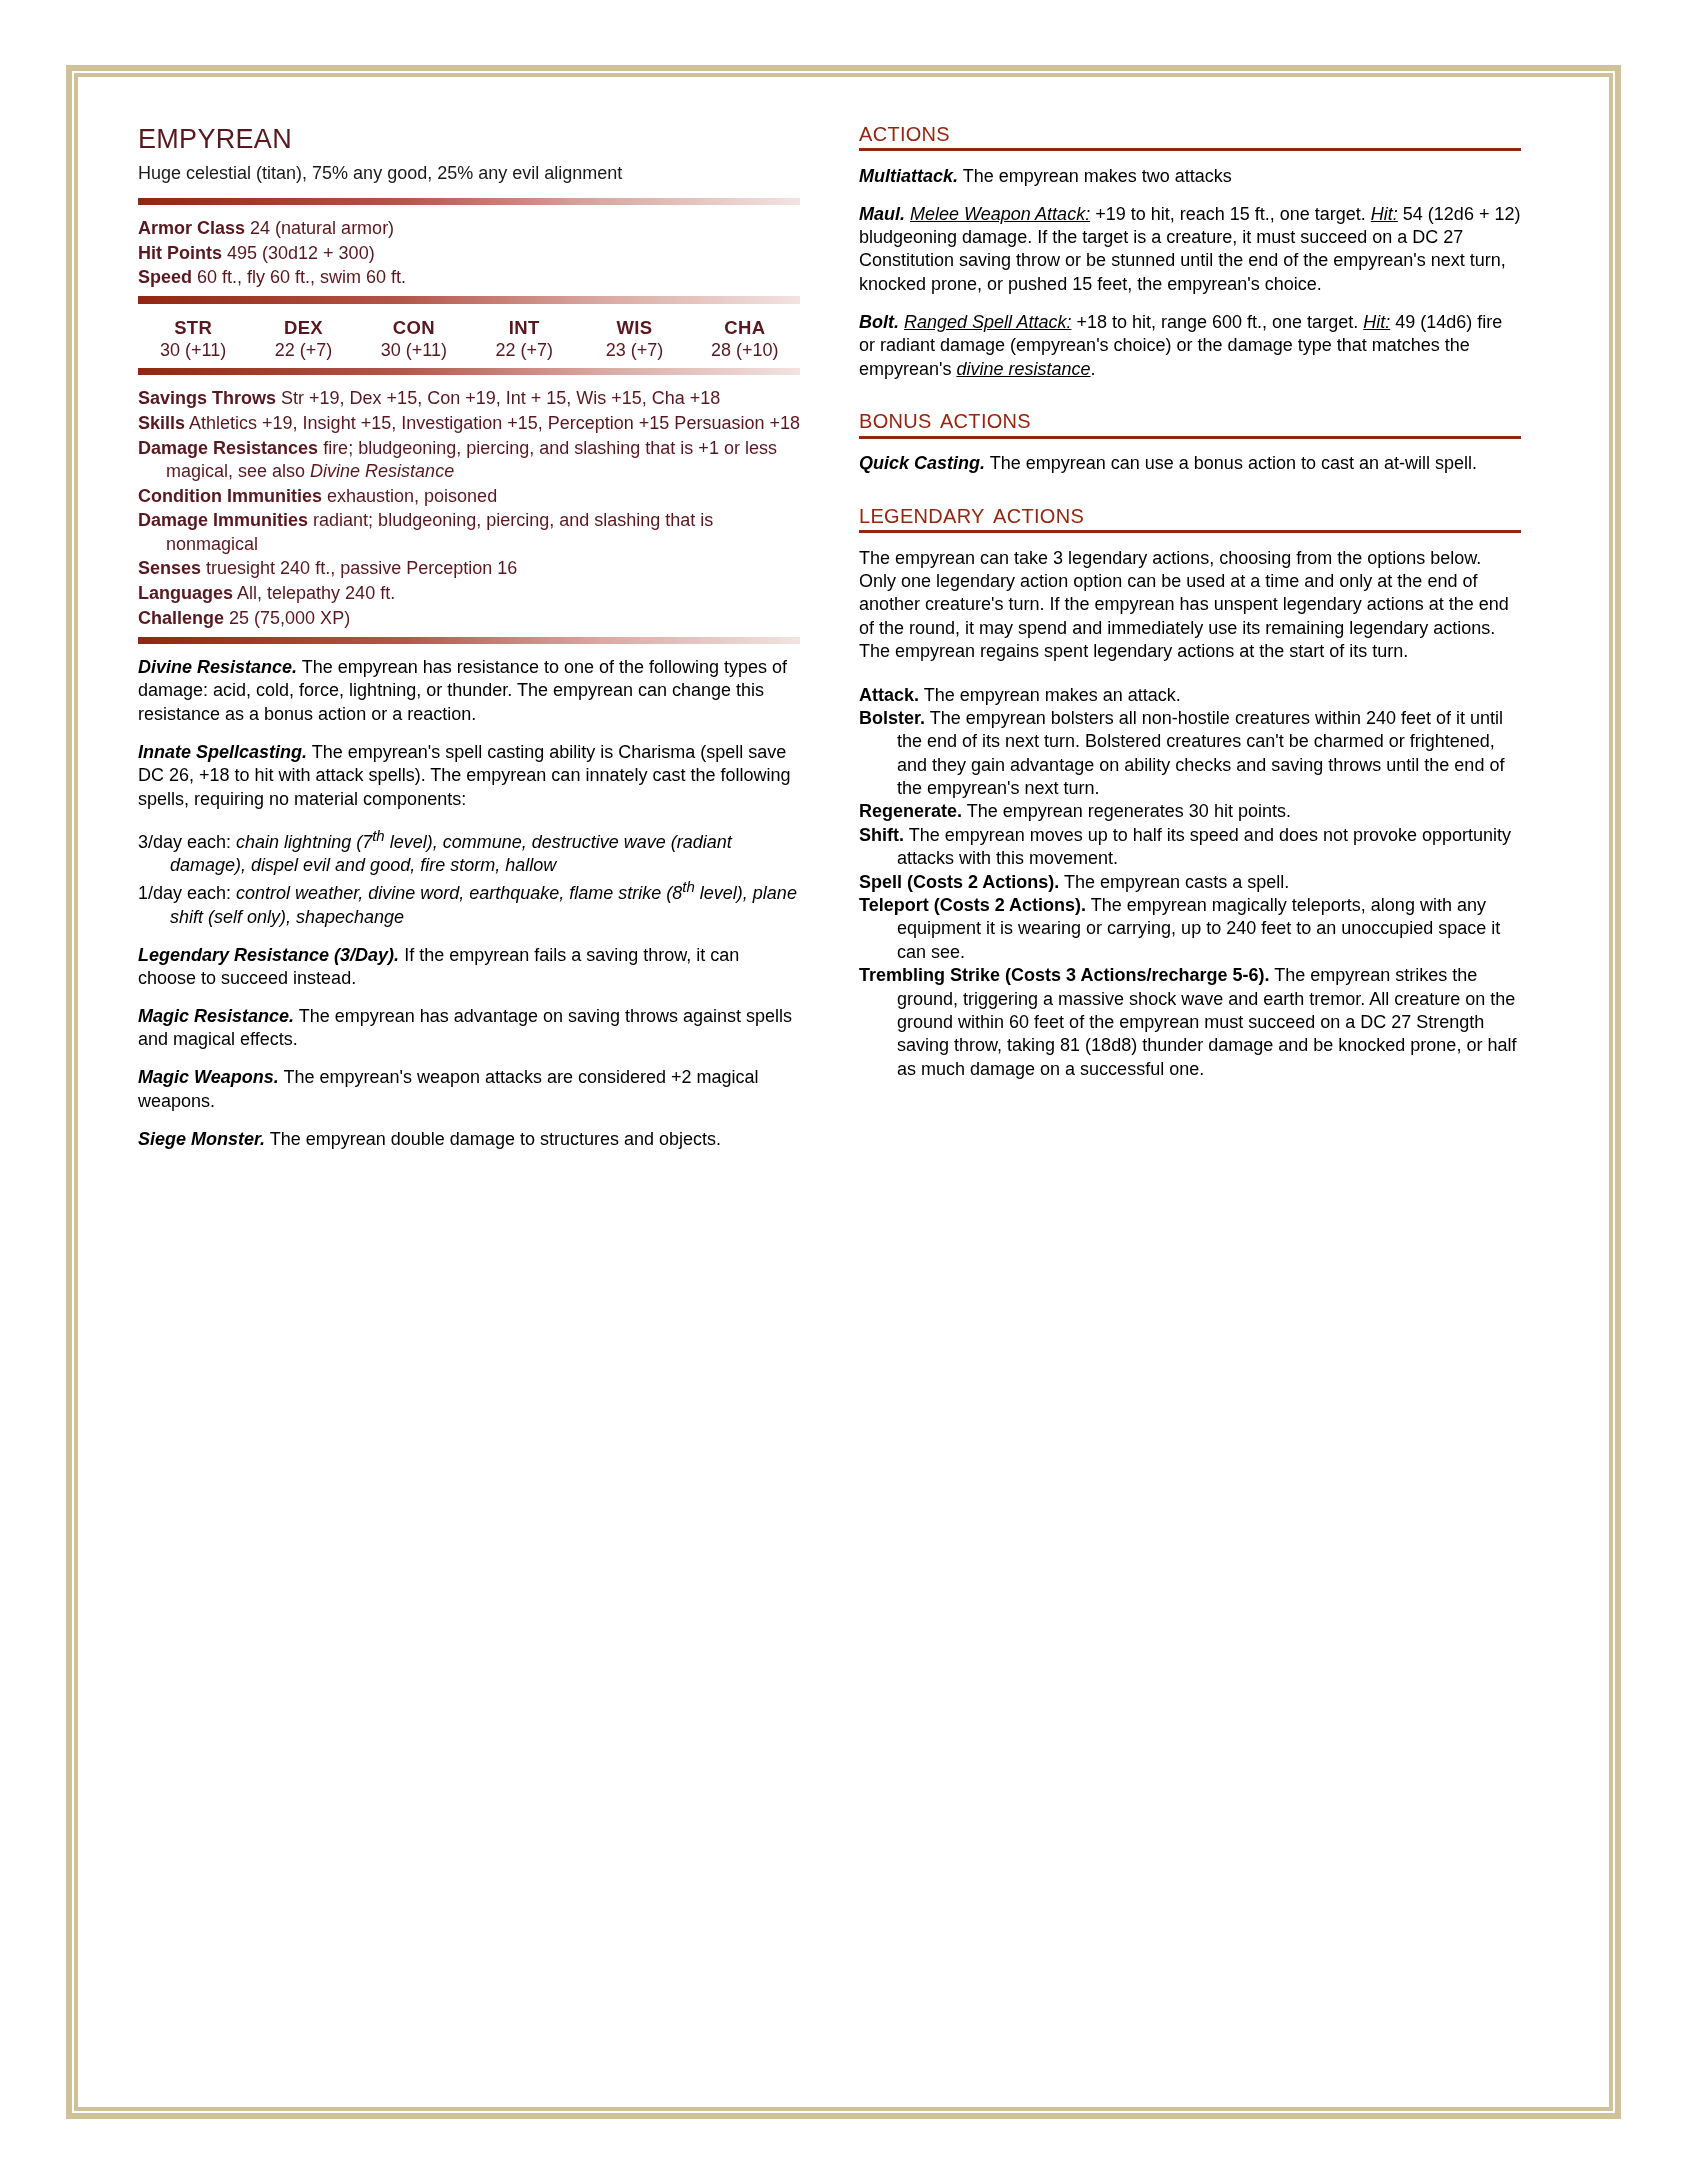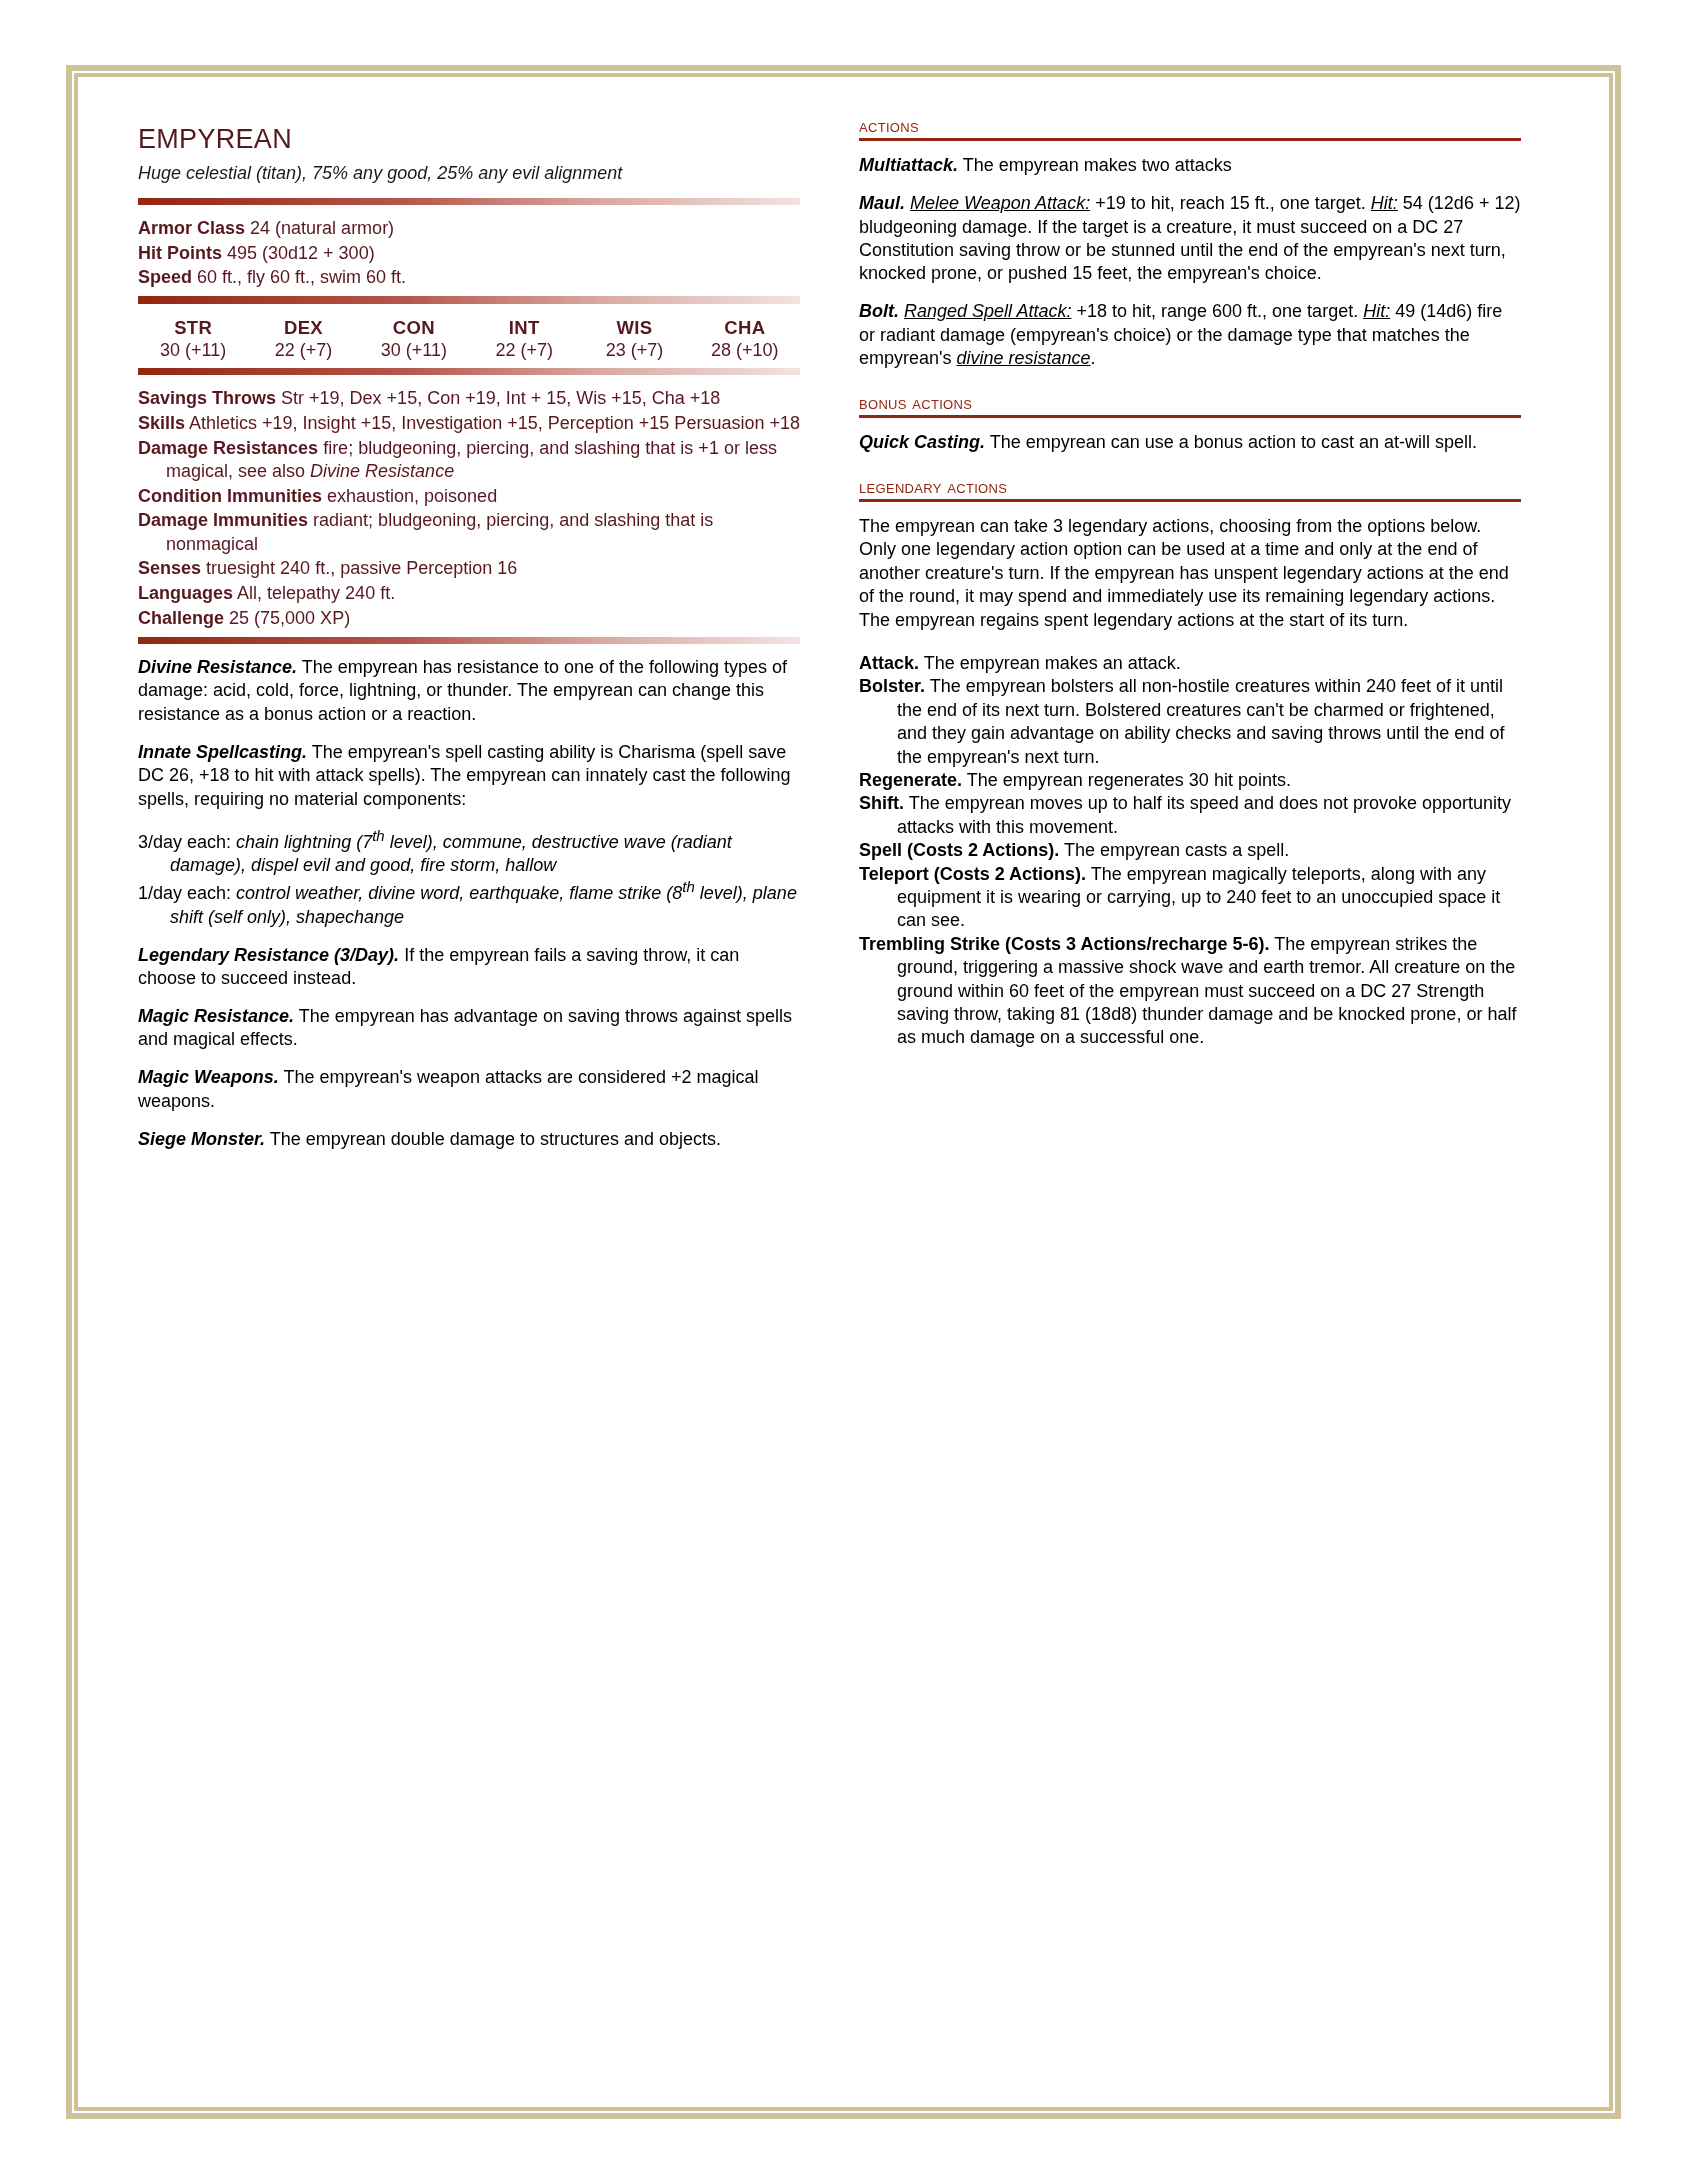--- a/index.html
+++ b/index.html
@@ -56,21 +56,20 @@
     font-size: 38px;
     font-weight: normal;
     letter-spacing: 0.3px;
     line-height: 1.0;
     margin: 0 0 8px 0;
     font-variant: small-caps;
     text-transform: lowercase;
   }
   .creature-name::first-letter { font-size: 1em; }
   .creature-type {
-    font-style: italic;
     font-size: 18px;
     color: #1a1a1a;
     margin: 0 0 13.2px 0;
     line-height: 1.25;
   }
 
   
   .divider {
     height: 7.3px;
     width: 100%;
@@ -130,21 +129,21 @@
     line-height: 1.30;
     margin: 0;
     padding-left: 32px;
     text-indent: -32px;
   }
   .spell-list { margin: 0 0 14.6px 0; }
 
   
   .section-heading {
     color: #922610;
-    font-size: 19px;
+    font-size: 29px;
     font-weight: normal;
     font-variant: small-caps;
     text-transform: lowercase;
     letter-spacing: 0.3px;
     line-height: 1.05;
     margin: 0;
     padding: 0 0 2px 0;
     border-bottom: 3.3px solid #922610;
   }
   .section-gap-top { margin-top: 22.5px; }

